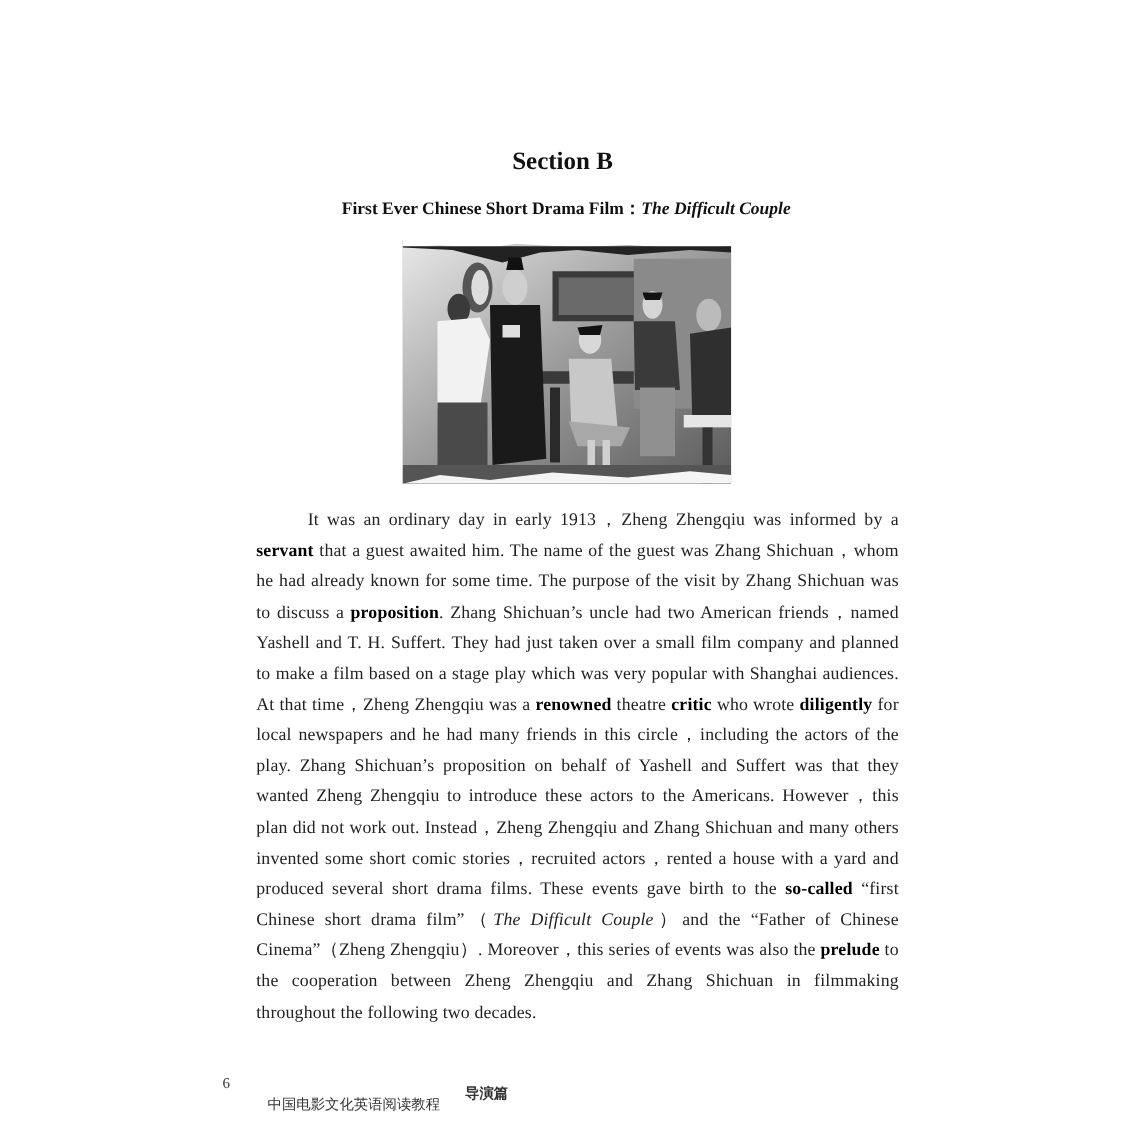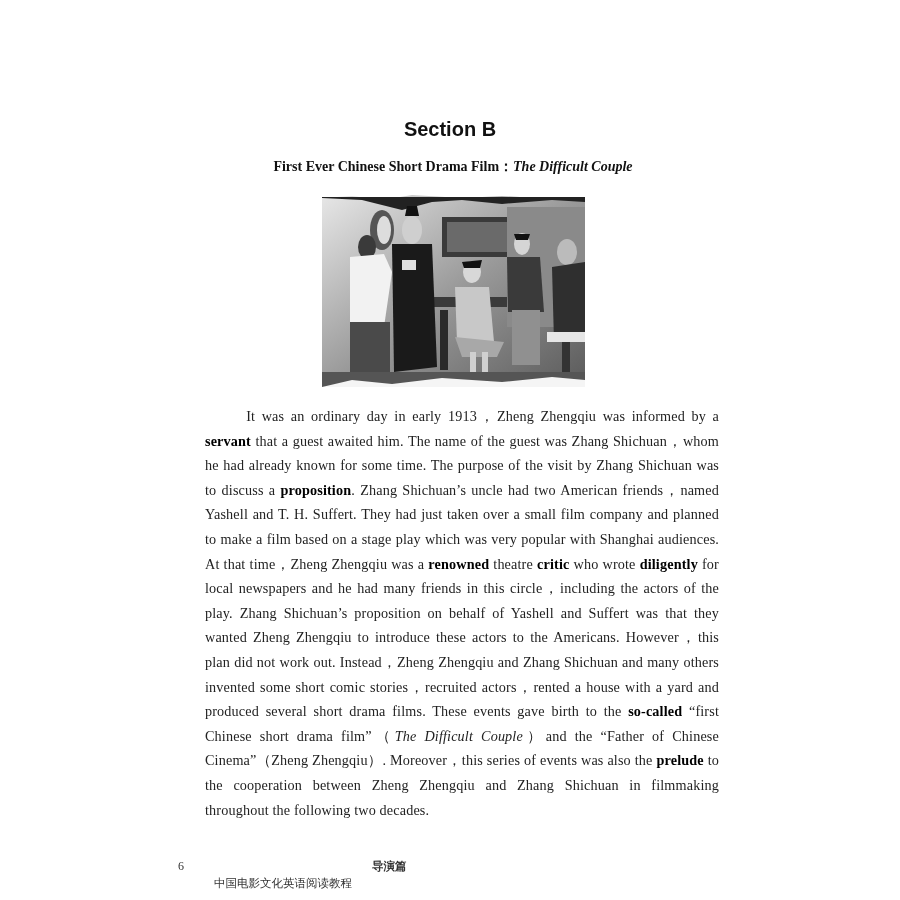--- a/index.html
+++ b/index.html
@@ -2,21 +2,21 @@
 <html><head>
 <meta charset="utf-8">
 <style>
   html, body { margin: 0; padding: 0; }
   body {
     width: 900px; height: 900px; background: #ffffff; position: relative; overflow: hidden;
     font-family: "Liberation Serif", "DejaVu Serif", serif; color: #1a1a1a;
   }
   .section-title {
     position: absolute; left: 0; width: 900px; top: 118px; text-align: center;
-    font-family: Liberation Sans, sans-serif; font-weight: bold; font-size: 20px; color: #111;
+    font-family: Liberation Serif, serif; font-weight: bold; font-size: 20px; color: #111;
   }
   .subtitle {
     position: absolute; left: 0; width: 906px; top: 158px; text-align: center;
     font-family: "Liberation Serif", serif; font-weight: bold; font-size: 14px; color: #111;
   }
   .subtitle .it { font-style: italic; }
   .photo {
     position: absolute; left: 322px; top: 192px; width: 263px; height: 195px;
     background: #cfcfcf; overflow: hidden;
   }
@@ -28,21 +28,21 @@
   }
   .body-text p { margin: 0; text-indent: 2.9em; }
   .body-text b { color: #000; }
   .body-text i { font-style: italic; }
   .footer {
     position: absolute; top: 859px; left: 0; width: 900px; height: 20px;
     font-size: 12px; color: #333;
   }
   .page-number { position: absolute; left: 178px; top: 0; font-family: "Liberation Serif", serif; }
   .book-title { position: absolute; left: 214px; top: 0; font-family: "DejaVu Sans", sans-serif; font-size: 11.5px; margin-top: 17px; }
-  .book-volume { position: absolute; left: 372px; top: 0; font-family: "DejaVu Sans", sans-serif; font-size: 11.5px; font-weight: bold; }
+  .book-volume { position: absolute; left: 372px; top: 8px; font-family: "DejaVu Sans", sans-serif; font-size: 11.5px; font-weight: bold; }
 </style>
 </head>
 <body>
 
 <div class="section-title">Section B</div>
 
 <div class="subtitle"><span>First Ever Chinese Short Drama Film：</span><span class="it">The Difficult Couple</span></div>
 
 <div class="photo" title="Black-and-white film still from The Difficult Couple showing six actors in a room">
   <svg width="263" height="195" viewBox="0 0 263 195">

